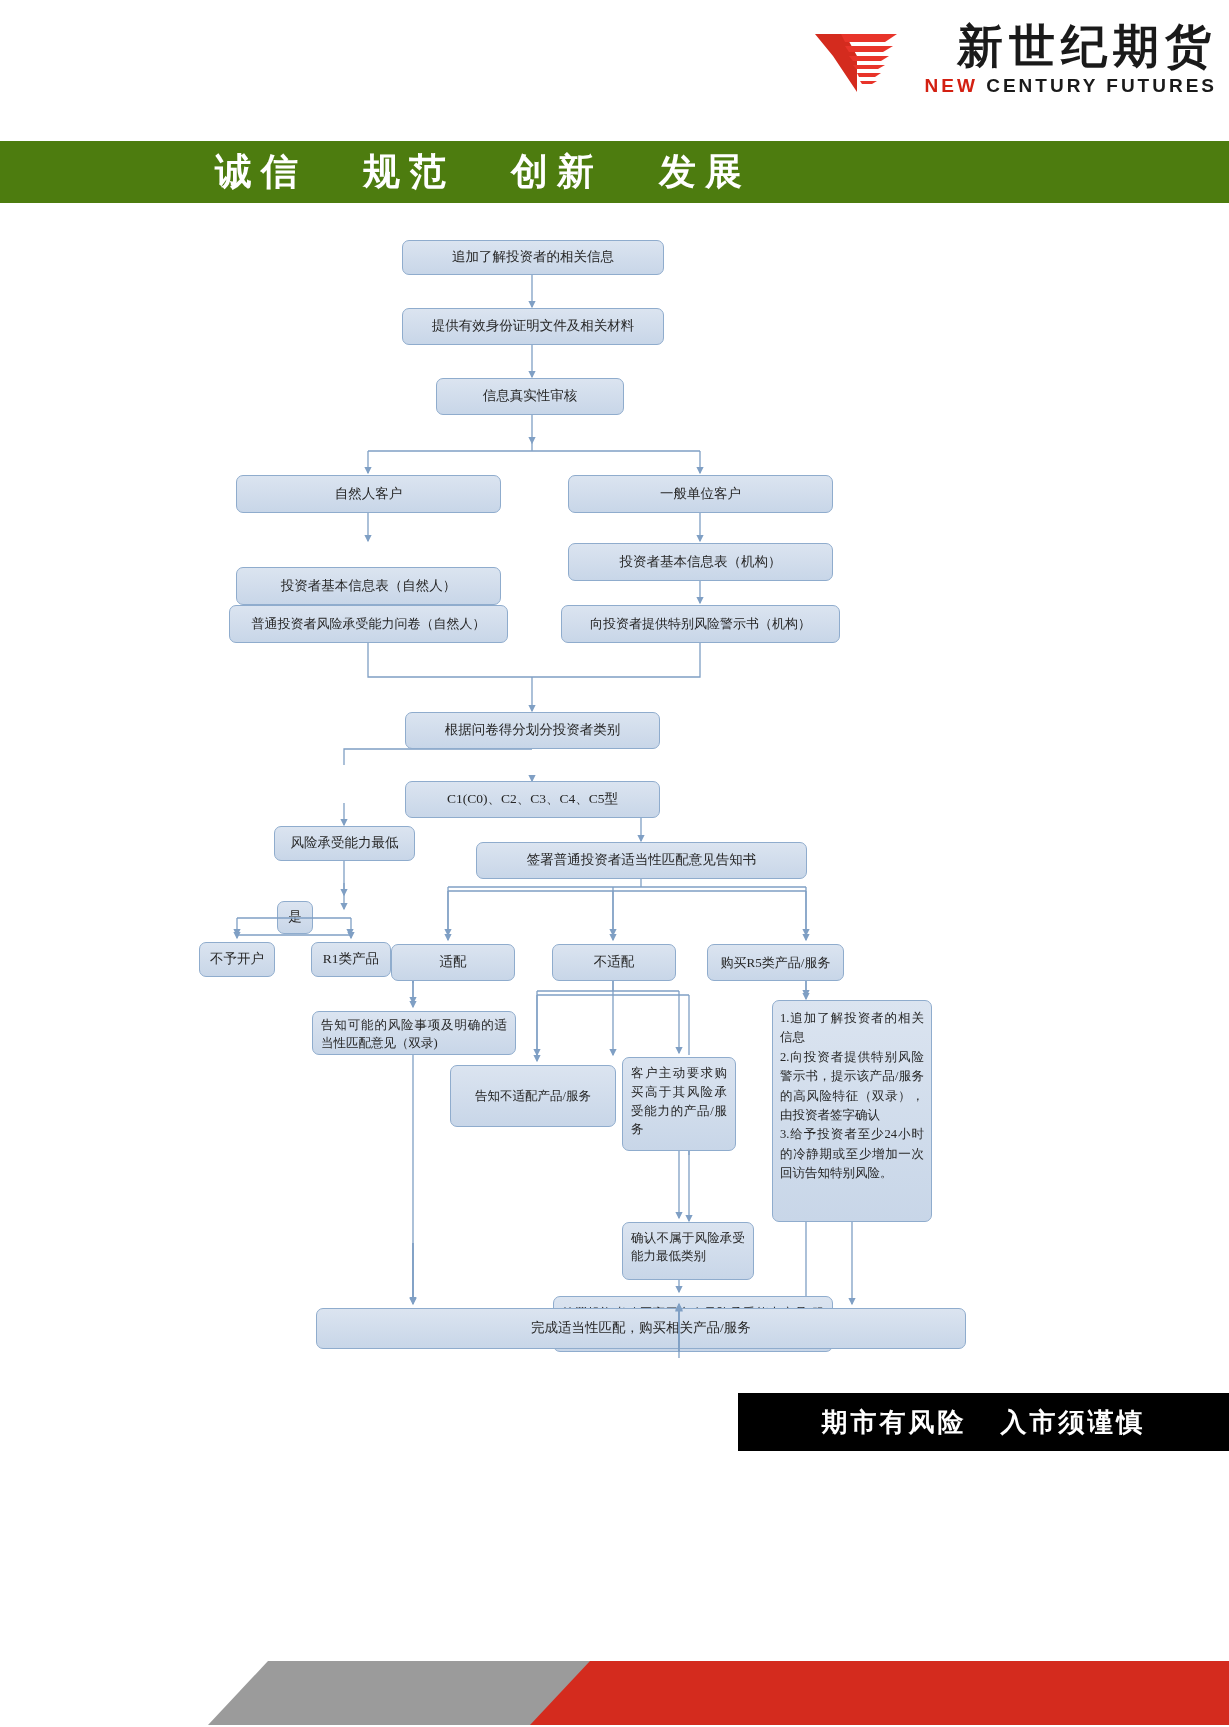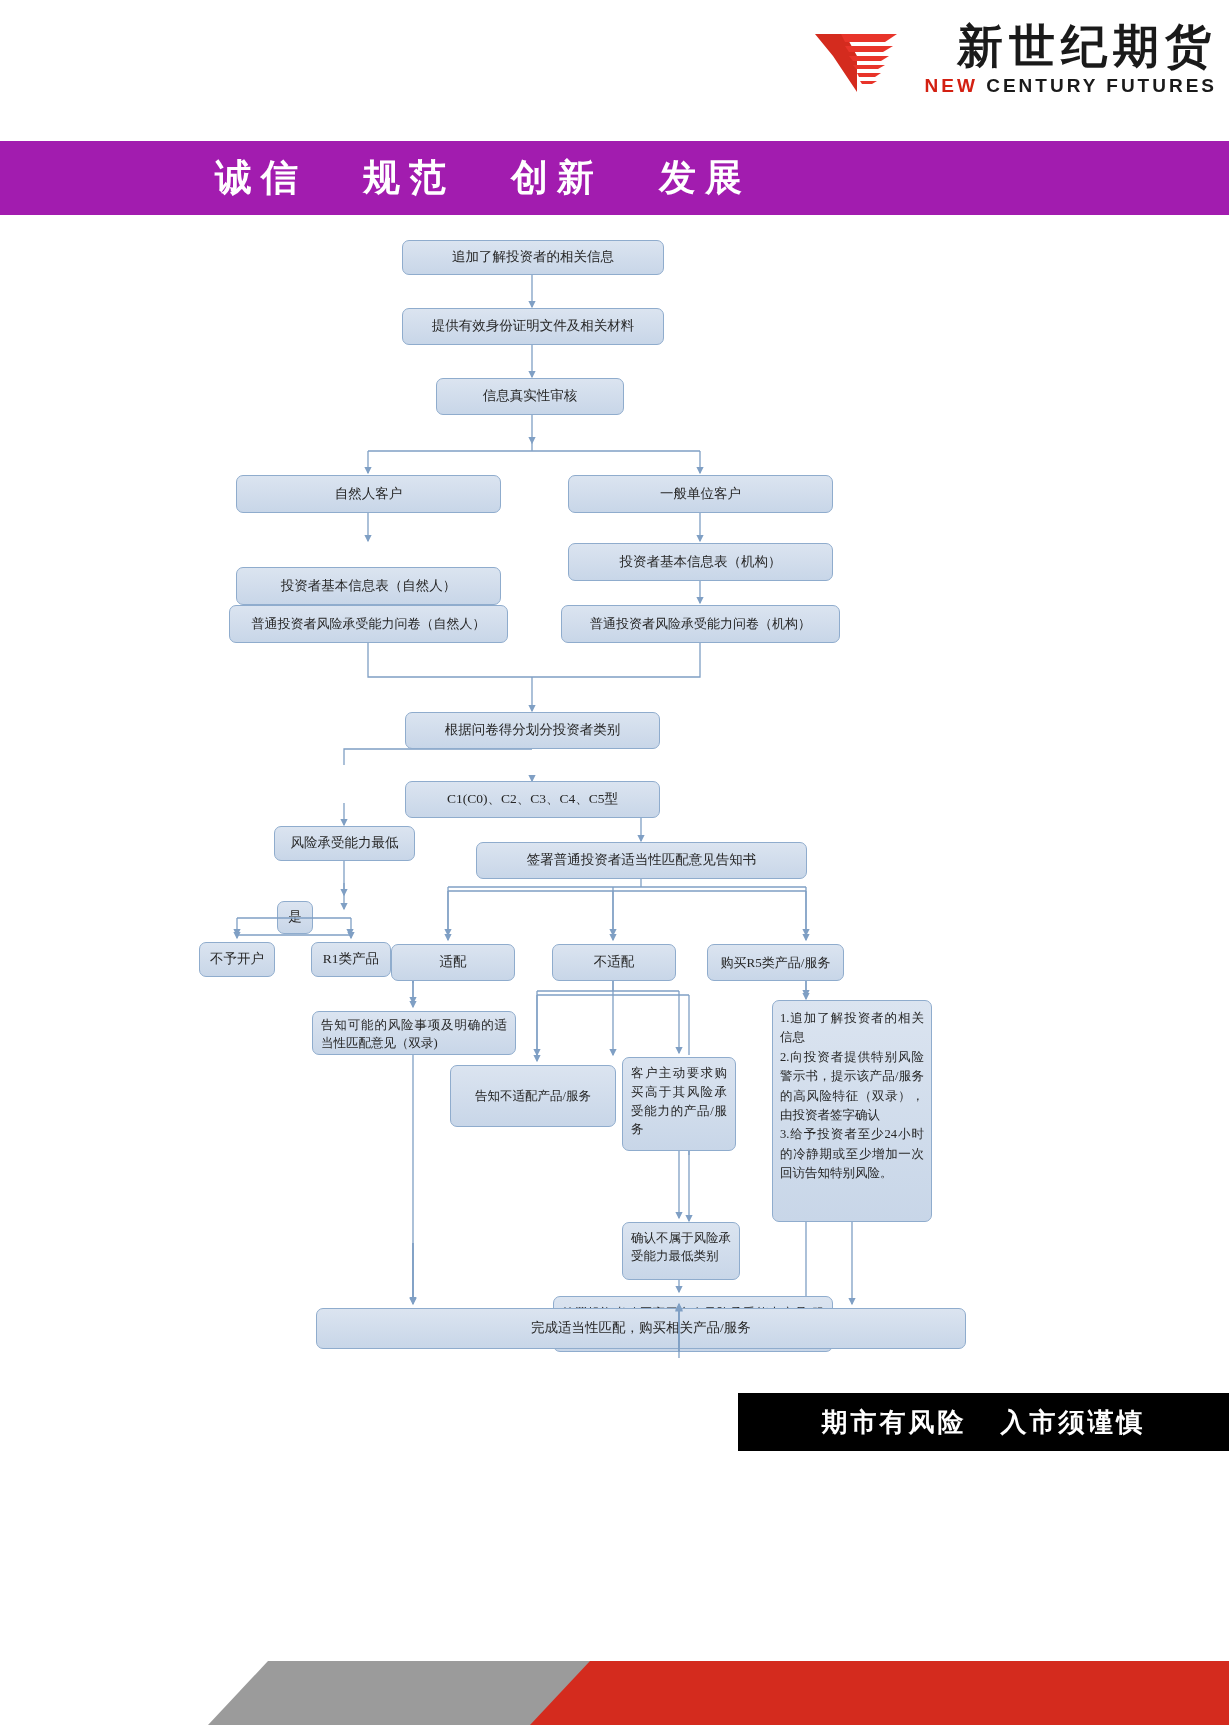--- a/index.html
+++ b/index.html
@@ -21,22 +21,22 @@
     line-height:1; white-space:nowrap;
   }
   .brand-en { margin-top:5px; font-family:"Liberation Sans",sans-serif; font-weight:bold;
               font-size:19px; letter-spacing:3.0px; white-space:nowrap; }
   .brand-en .new { color:#d32012; }
   .brand-en .cf  { color:#1a1a1a; }
   .brand-block { display:flex; flex-direction:column; align-items:flex-end; }
 
   
   .banner {
-    position:absolute; left:0; top:141px; width:1229px; height:74px;
-    background:#a21caf; display:flex; align-items:center;
+    position:absolute; left:0; top:141px; width:1229px; height:62px;
+    background:#4d7c0f; display:flex; align-items:center;
   }
   .banner-text {
     color:#ffffff; font-weight:bold; font-size:37px; letter-spacing:9px;
     margin-left:215px; white-space:nowrap;
     font-family:"Liberation Serif","DejaVu Serif",serif;
   }
   .banner-text span { margin-right:56px; }
 
   
   .chart { position:absolute; left:0; top:203px; width:1229px; height:1180px; }
@@ -170,21 +170,21 @@
   <div class="node" style="left:402px;top:105px;width:262px;height:37px;">提供有效身份证明文件及相关材料</div>
   <div class="node" style="left:436px;top:175px;width:188px;height:37px;">信息真实性审核</div>
 
   <div class="node" style="left:236px;top:272px;width:265px;height:38px;">自然人客户</div>
   <div class="node" style="left:568px;top:272px;width:265px;height:38px;">一般单位客户</div>
 
   <div class="node" style="left:236px;top:340px;width:265px;height:38px;margin-top:24px;">投资者基本信息表（自然人）</div>
   <div class="node" style="left:568px;top:340px;width:265px;height:38px;">投资者基本信息表（机构）</div>
 
   <div class="node" style="left:229px;top:402px;width:279px;height:38px;font-size:13px;">普通投资者风险承受能力问卷（自然人）</div>
-  <div class="node" style="left:561px;top:402px;width:279px;height:38px;font-size:13px;">普通投资者风险承受能力问卷（机构）</div>
+  <div class="node" style="left:561px;top:402px;width:279px;height:38px;font-size:13px;">向投资者提供特别风险警示书（机构）</div>
 
   <div class="node" style="left:405px;top:509px;width:255px;height:37px;">根据问卷得分划分投资者类别</div>
   <div class="node" style="left:405px;top:578px;width:255px;height:37px;">C1(C0)、C2、C3、C4、C5型</div>
 
   <div class="node" style="left:274px;top:623px;width:141px;height:35px;">风险承受能力最低</div>
   <div class="node" style="left:476px;top:639px;width:331px;height:37px;">签署普通投资者适当性匹配意见告知书</div>
 
   <div class="node" style="left:277px;top:698px;width:36px;height:33px;">是</div>
 
   <div class="node" style="left:199px;top:739px;width:76px;height:35px;">不予开户</div>
@@ -196,21 +196,21 @@
   <div class="node just" style="left:312px;top:808px;width:204px;height:44px;font-size:12.5px;line-height:1.45;padding-top:4px;">告知可能的风险事项及明确的适当性匹配意见（双录)</div>
 
   <div class="node just" style="left:450px;top:1060px;top:862px;width:166px;height:62px;font-size:12.5px;line-height:1.45;display:flex;align-items:center;text-align:center;">告知不适配产品/服务</div>
 
   <div class="node just" style="left:622px;top:854px;width:114px;height:94px;font-size:12.5px;line-height:1.5;padding-top:6px;">客户主动要求购买高于其风险承受能力的产品/服务</div>
 
   <div class="node just" style="left:772px;top:797px;width:160px;height:222px;font-size:12.5px;line-height:1.55;padding:8px 7px;white-space:pre-line;">1.追加了解投资者的相关信息
 2.向投资者提供特别风险警示书，提示该产品/服务的高风险特征（双录），由投资者签字确认
 3.给予投资者至少24小时的冷静期或至少增加一次回访告知特别风险。</div>
 
-  <div class="node just" style="left:622px;top:1019px;width:118px;height:58px;font-size:12.5px;line-height:1.45;padding-top:6px;">确认不属于风险承受能力最低类别</div>
+  <div class="node just" style="left:622px;top:1019px;width:132px;height:58px;font-size:12.5px;line-height:1.45;padding-top:6px;">确认不属于风险承受能力最低类别</div>
 
   <div class="node just" style="left:553px;top:1093px;width:280px;height:56px;font-size:12.5px;line-height:1.5;padding-top:7px;">签署投资者购买高于自身风险承受能力产品/服务风险警示书</div>
 
   <div class="node" style="left:316px;top:1101px;top:1105px;width:650px;height:41px;">完成适当性匹配，购买相关产品/服务</div>
 
 </div>
 
 <svg style="position:absolute;left:0;top:203px;pointer-events:none;" width="1229" height="1180">
   <defs>
     <marker id="ah2" markerWidth="8" markerHeight="8" refX="5" refY="3" orient="auto">

